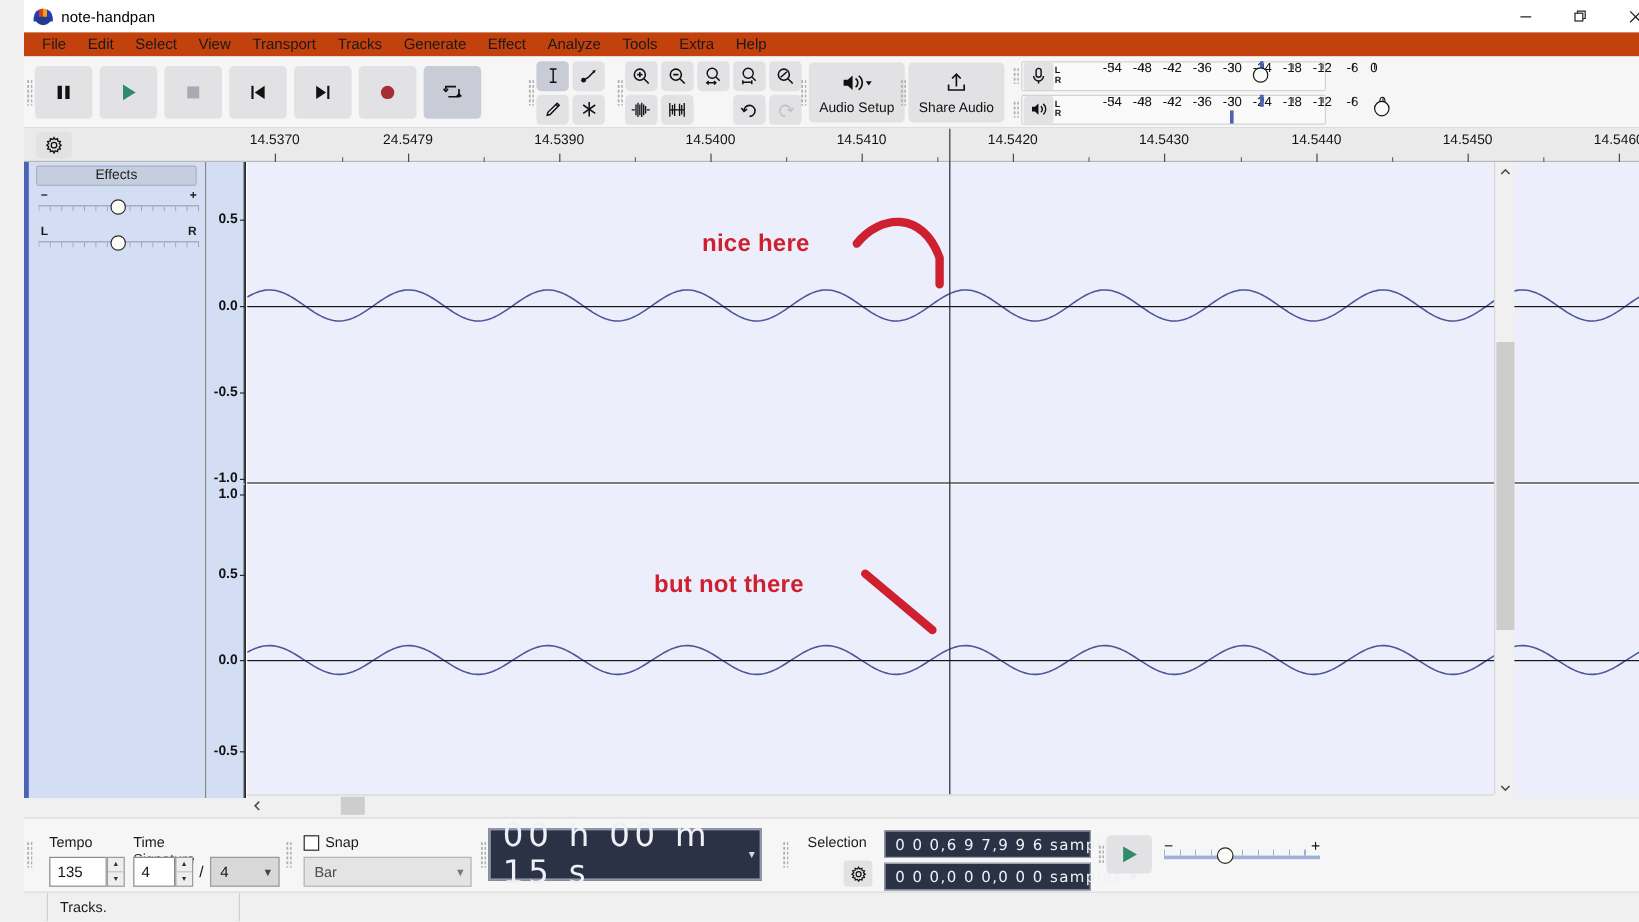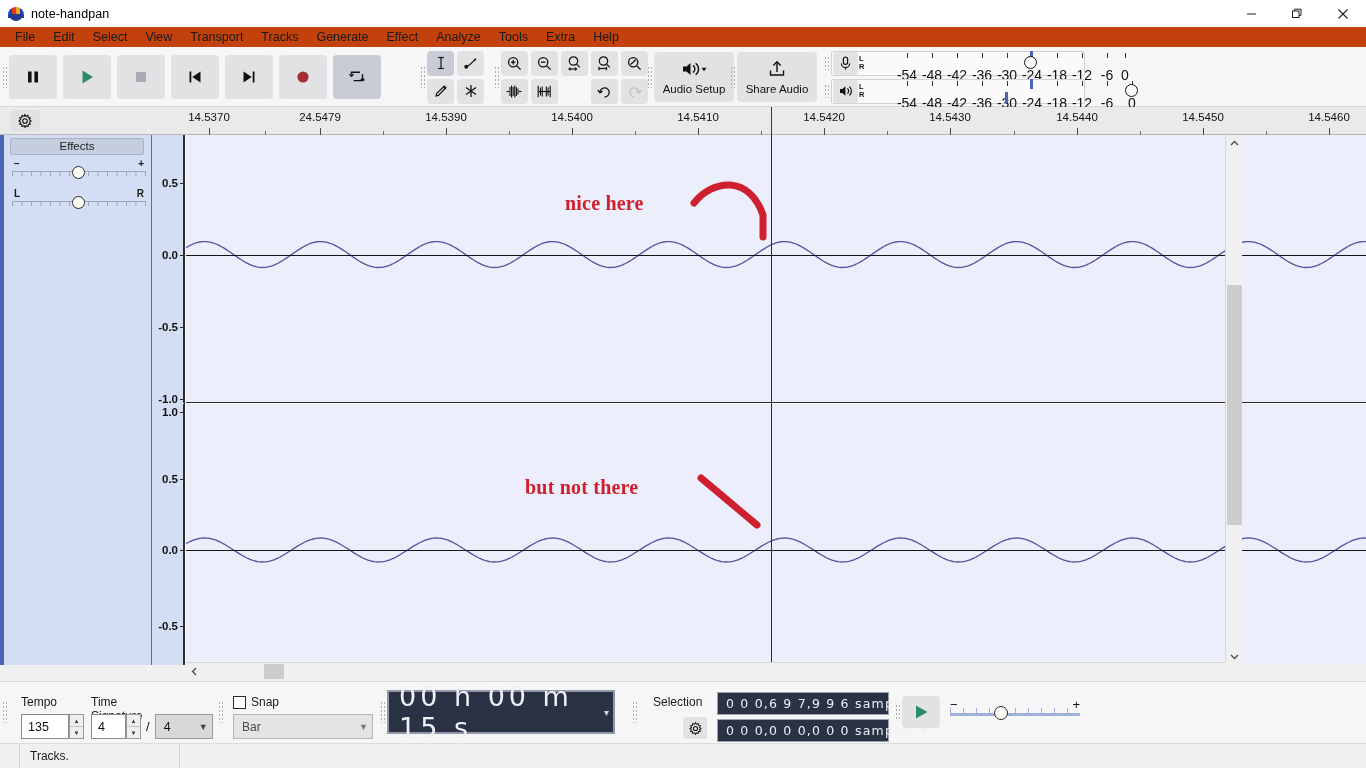--- a/index.html
+++ b/index.html
@@ -4,21 +4,21 @@
 <style>
   * { box-sizing: border-box; }
   html, body {
     margin: 0; padding: 0;
     width: 1366px; height: 768px;
     overflow: hidden;
     font-family: "Liberation Sans", sans-serif;
     background: #f0f0f0;
     -webkit-font-smoothing: antialiased;
   }
-  #app { position: relative; width: 1242px; height: 768px; }
+  #app { position: relative; width: 1242px; height: 768px; margin-left: 20px; }
 
   
   .titlebar {
     position: absolute; left: 0; top: 0; width: 1366px; height: 27px;
     background: #ffffff; display: flex; align-items: center;
   }
   .title-icon {
     width: 16px; height: 16px; margin-left: 8px; margin-right: 7px;
     position: relative; flex: none;
   }
@@ -103,21 +103,21 @@
   .meter .mbtn {
     width: 25px; height: 23px; background: #e2e2e5; border-radius: 3px;
     display: flex; align-items: center; justify-content: center; flex: none; margin: 0 1px;
   }
   .meter .lr {
     font-size: 7.5px; line-height: 8px; font-weight: bold; color: #111;
     display: flex; flex-direction: column; width: 10px; flex: none;
   }
   .meter .scale { position: relative; width: 215px; height: 25px; flex: none; }
   .meter .scale .tk { position: absolute; top: 2px; width: 1px; height: 5px; background: #333; }
-  .meter .scale .nm { position: absolute; top: 16px; font-size: 14px; color: #111; transform: translateX(-50%); }
+  .meter .scale .nm { position: absolute; top: 0; font-size: 11px; color: #111; transform: translateX(-50%); }
   .meter .ring {
     position: absolute; width: 13px; height: 13px; border: 1.6px solid #111;
     border-radius: 50%; background: #fafafa; top: 5px;
   }
   .meter .playbar { position: absolute; width: 3px; background: #4a63b5; }
 
   
   .ruler-row {
     position: absolute; left: 0; top: 107px; width: 1366px; height: 28px;
     background: #eaeaea; border-bottom: 1px solid #b8b8b8;
@@ -181,21 +181,21 @@
   }
   .chan .zero { position: absolute; left: 0; right: 0; height: 1px; background: #151515; }
   .chan svg { position: absolute; left: 0; top: 0; width: 100%; height: 100%; display: block; }
   .cursor-line {
     position: absolute; top: 0; width: 1px; height: 530px; background: #2b2b2b;
   }
 
   
   .anno { position: absolute; color: #cf2030; font-weight: bold; }
   .anno-txt {
-    font-family: Liberation Serif, serif;
+    font-family: Liberation Sans, sans-serif;
     font-size: 20px; font-weight: bold; letter-spacing: .2px;
     color: #cf2030; white-space: nowrap;
   }
 
   
   .vscroll {
     position: absolute; right: 0; top: 135px; width: 17px; height: 530px;
     background: #f0f0f0; border-left: 1px solid #d6d6d6;
   }
   .vscroll .arrow {

